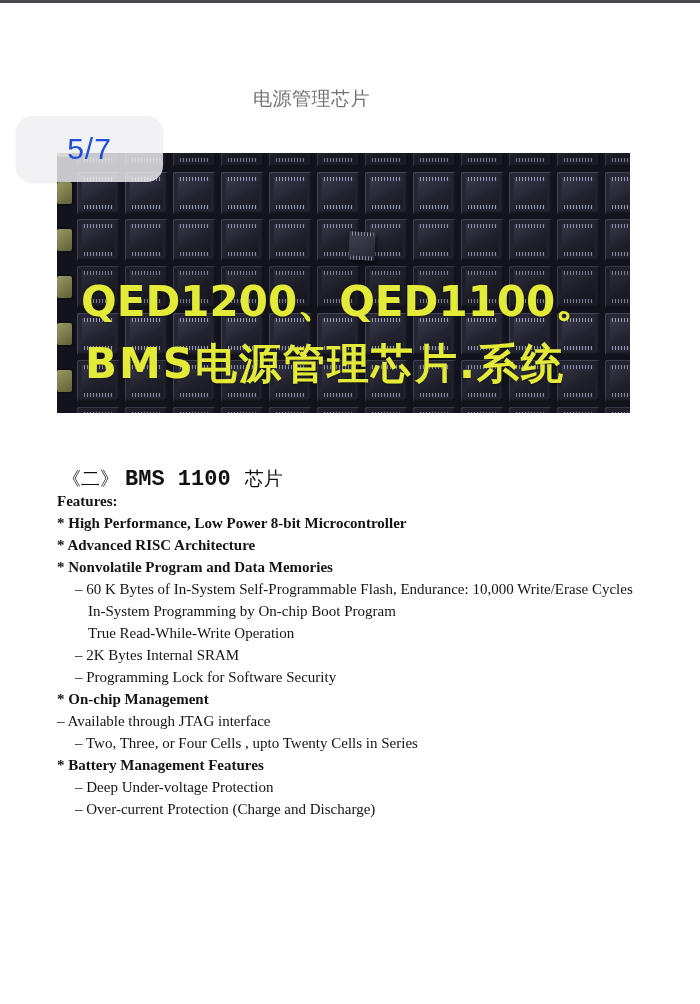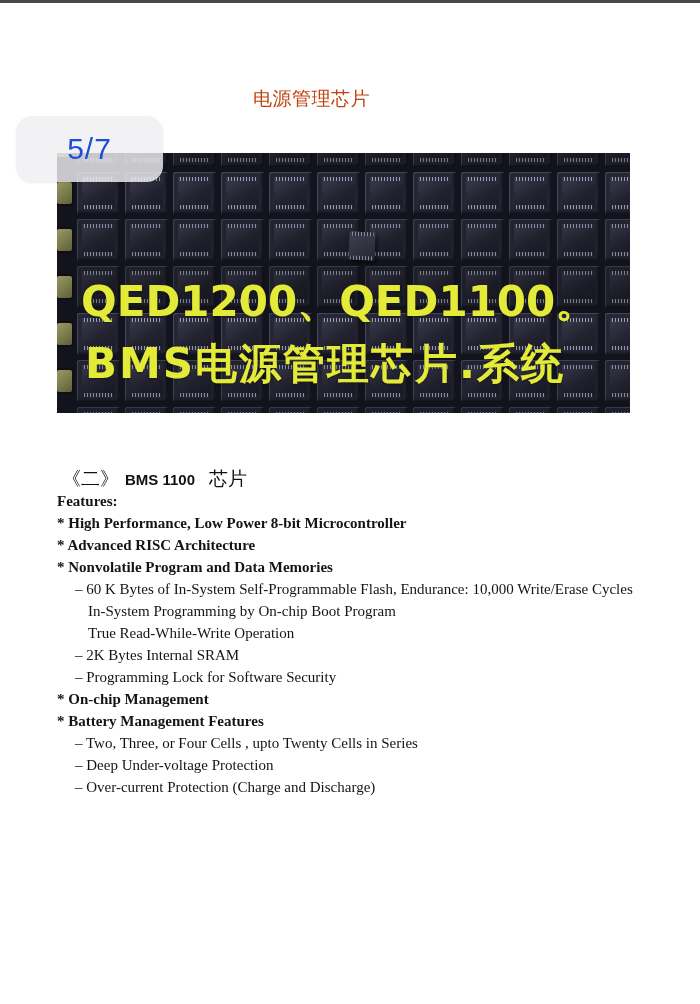--- a/index.html
+++ b/index.html
@@ -4,21 +4,21 @@
 <style>
   html,body{margin:0;padding:0;}
   body{
     width:700px;height:1004px;position:relative;background:#ffffff;
     font-family:"Liberation Serif",serif;overflow:hidden;
   }
   .topbar{position:absolute;left:0;top:0;width:700px;height:3px;background:#47474d;}
   .doc-title{
     position:absolute;left:253px;top:86px;
     font:19px/24px "DejaVu Serif","Liberation Serif",serif;
-    color:#c2410c;letter-spacing:.5px;
+    color:#737373;letter-spacing:.5px;
   }
   
   .page-badge{
     position:absolute;left:16px;top:116px;width:147px;height:66px;
     background:rgba(239,239,243,.82);border-radius:16px;z-index:10;
     display:flex;align-items:center;justify-content:center;
     box-shadow:0 1px 2px rgba(0,0,0,.08);
   }
   .page-badge span{
     font:30px/30px "Liberation Sans","DejaVu Sans",sans-serif;
@@ -61,22 +61,22 @@
     text-shadow:0 1px 2px rgba(0,0,0,.35);
   }
   .caption.l1{left:24px;top:128px;font-size:42px;line-height:1;}
   .caption.l2{left:28px;top:190px;font-size:42px;line-height:1;letter-spacing:2px;}
   
   .heading{
     position:absolute;left:62px;top:466px;font-size:19px;color:#111;
     font-family:"DejaVu Serif","Liberation Serif",serif;
   }
   .heading .model{
-    font-family:Liberation Sans, sans-serif;
-    font-weight:600;font-size:15px;margin:0 8px 0 6px;
+    font-family:Liberation Mono, monospace;
+    font-weight:600;font-size:22px;margin:0 8px 0 6px;
   }
   .heading .suffix{margin-left:6px;}
   
   .features{position:absolute;left:57px;top:490px;width:600px;}
   .feat{
     font-family:"Liberation Serif",serif;font-size:15px;line-height:22px;
     color:#141414;white-space:nowrap;
   }
   .b0{font-weight:bold;}
   .d1{padding-left:18px;}
@@ -598,17 +598,18 @@
   <div class="feat b0">Features:</div>
   <div class="feat b0">* High Performance, Low Power 8-bit Microcontroller</div>
   <div class="feat b0">* Advanced RISC Architecture</div>
   <div class="feat b0">* Nonvolatile Program and Data Memories</div>
   <div class="feat d1">– 60 K Bytes of In-System Self-Programmable Flash, Endurance: 10,000 Write/Erase Cycles</div>
   <div class="feat p2">In-System Programming by On-chip Boot Program</div>
   <div class="feat p2">True Read-While-Write Operation</div>
   <div class="feat d1">– 2K Bytes Internal SRAM</div>
   <div class="feat d1">– Programming Lock for Software Security</div>
   <div class="feat b0">* On-chip Management</div>
+  <div class="feat">– Available through JTAG interface</div>
+  <div class="feat d1">– Two, Three, or Four Cells , upto Twenty Cells in Series</div>
   <div class="feat b0">* Battery Management Features</div>
-  <div class="feat d1">– Two, Three, or Four Cells , upto Twenty Cells in Series</div>
   <div class="feat d1">– Deep Under-voltage Protection</div>
   <div class="feat d1">– Over-current Protection (Charge and Discharge)</div>
 </div>
 
 </body></html>

